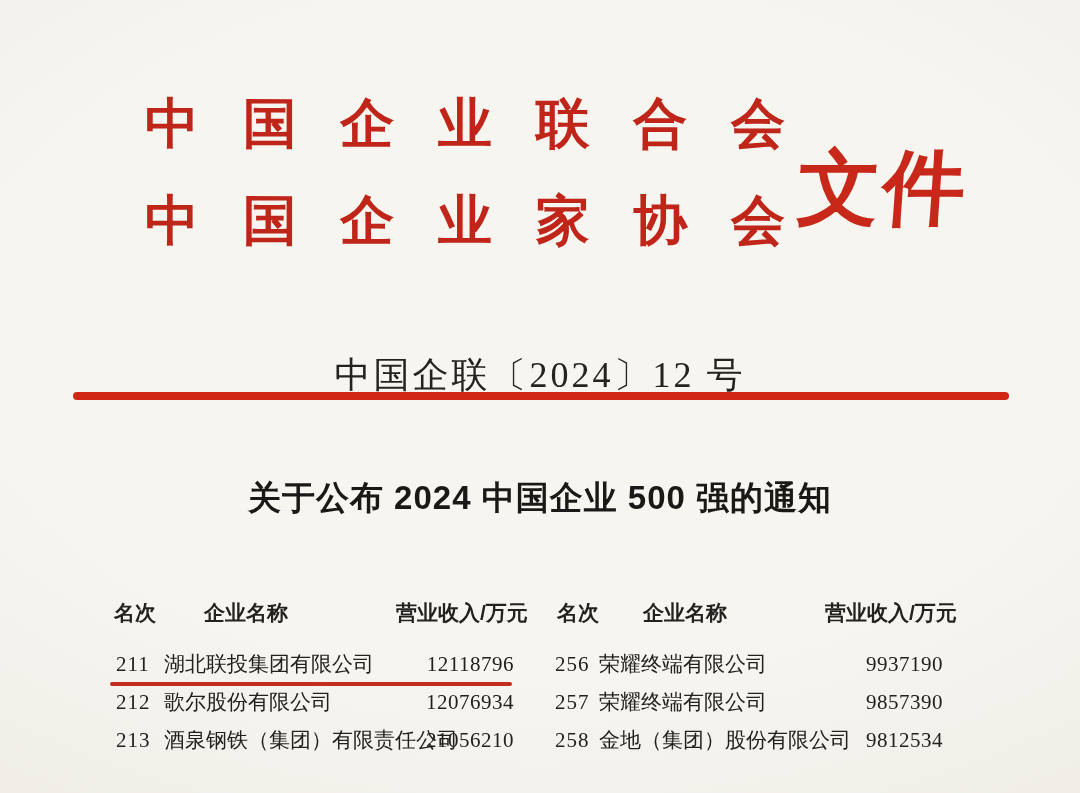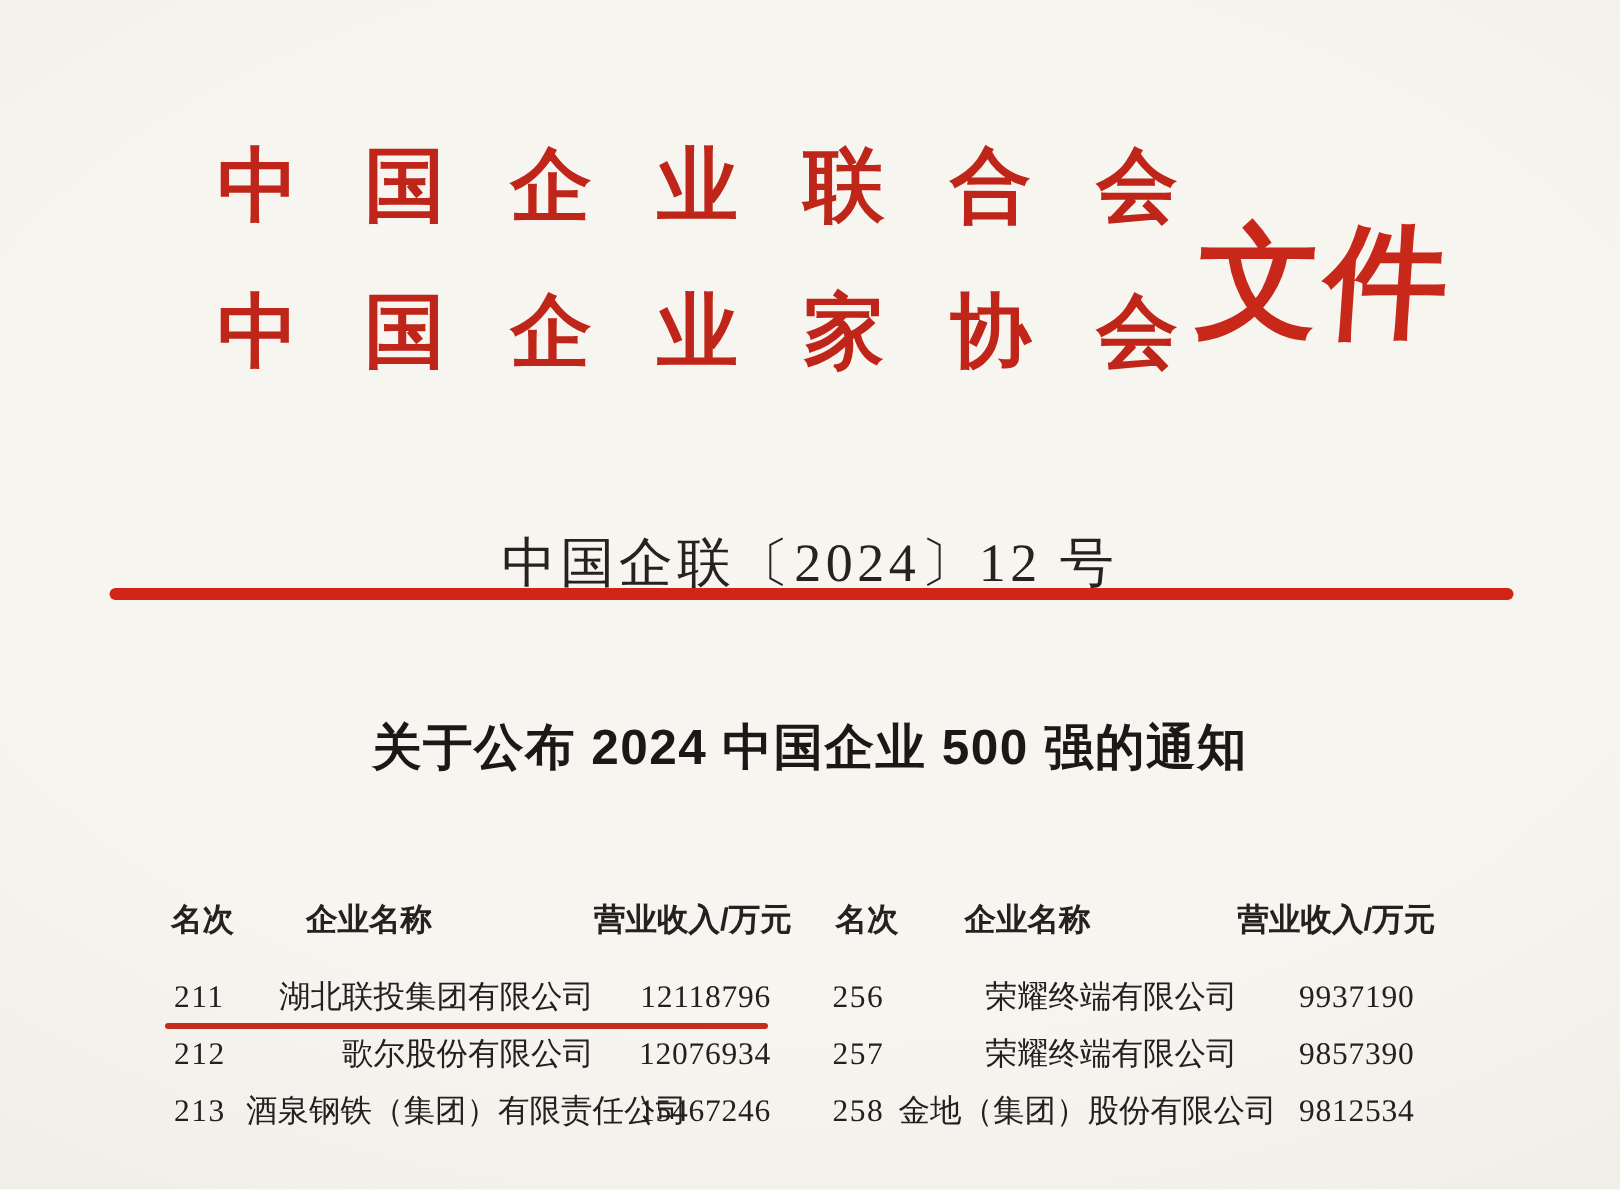--- a/index.html
+++ b/index.html
@@ -98,21 +98,21 @@
     margin-bottom: 18px;
     color: #242220;
   }
   .thead .c-rank { padding-left: 14px; }
   .thead .c-name { padding-left: 52px; }
   .rank-table.right .thead .c-name { padding-left: 48px; }
   .thead .c-rev  { text-align: center; }
 
   .trow { padding: 5px 0; color: #232020; }
   .trow .c-rank { padding-left: 16px; letter-spacing: 1px; }
-  .trow .c-name { padding-left: 12px; text-align: right; }
+  .trow .c-name { padding-left: 12px; }
   .rank-table.right .trow .c-rank { padding-left: 12px; }
   .rank-table.right .trow .c-name { padding-left: 4px; }
   .trow .c-rev  { text-align: right; letter-spacing: 0.5px; }
 
   .trow.underlined { position: relative; }
   .trow.underlined::after {
     content: "";
     position: absolute;
     left: 10px;
     right: 2px;
@@ -167,21 +167,21 @@
       <div class="c-rev">12118796</div>
     </div>
     <div class="trow">
       <div class="c-rank">212</div>
       <div class="c-name">歌尔股份有限公司</div>
       <div class="c-rev">12076934</div>
     </div>
     <div class="trow">
       <div class="c-rank">213</div>
       <div class="c-name">酒泉钢铁（集团）有限责任公司</div>
-      <div class="c-rev">15467246</div>
+      <div class="c-rev">21056210</div>
     </div>
   </div>
 
   <div class="rank-table right">
     <div class="thead">
       <div class="c-rank">名次</div>
       <div class="c-name">企业名称</div>
       <div class="c-rev">营业收入/万元</div>
     </div>
     <div class="trow">

